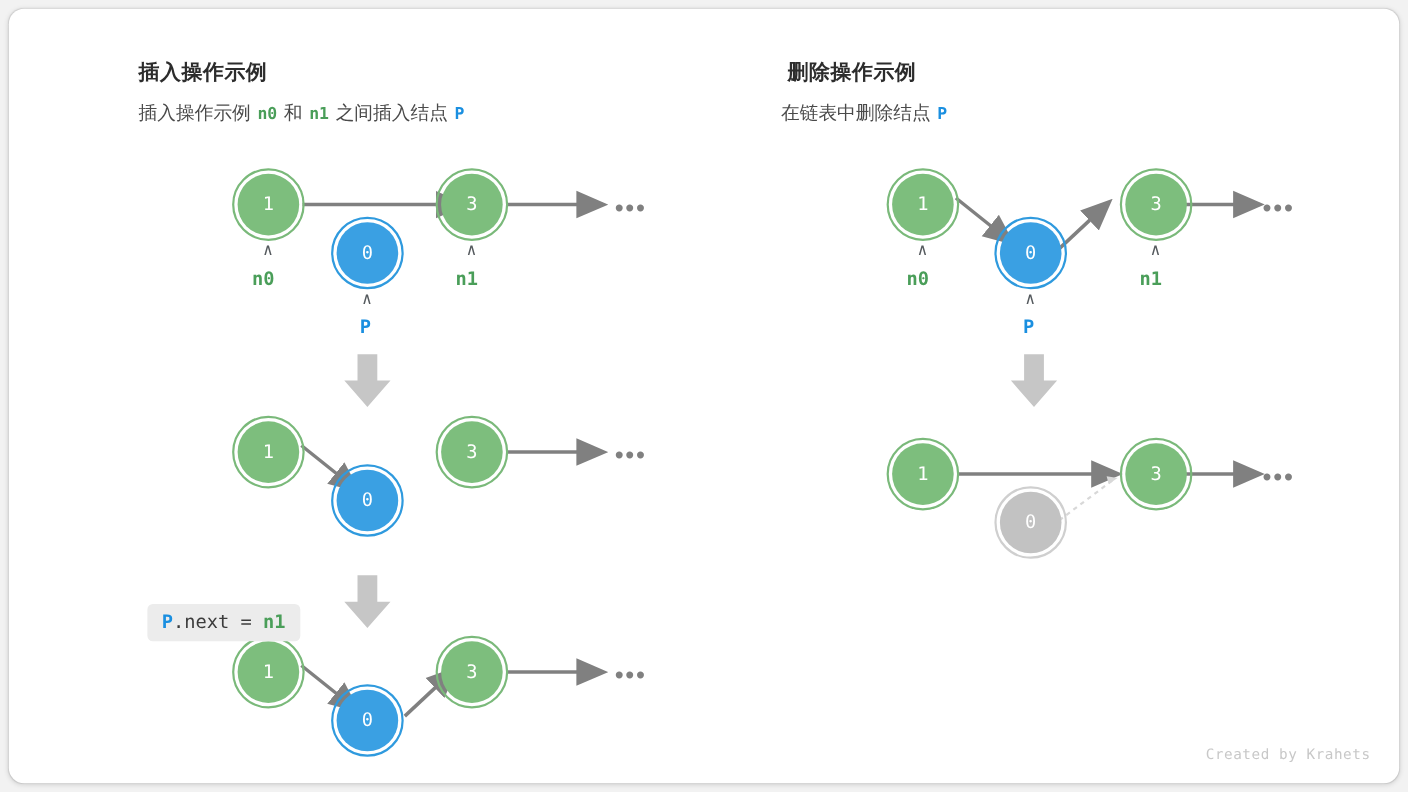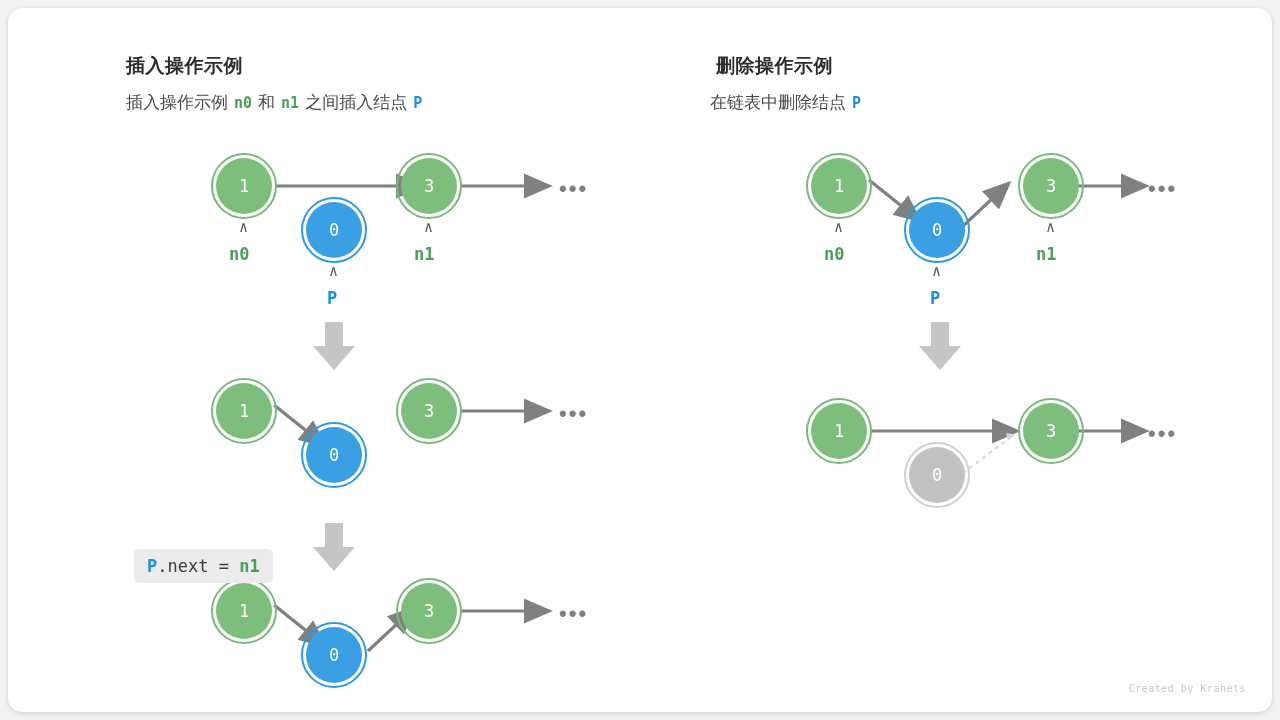--- a/index.html
+++ b/index.html
@@ -127,21 +127,21 @@
   .chip .g { color: #4a9e59; font-weight: bold; }
   .chip .b { color: #1a8fe0; font-weight: bold; }
 
   .downarrow { position: absolute; z-index: 5; }
 
   .credit {
     position: absolute;
     right: 26px;
     bottom: 18px;
     font-family: "DejaVu Sans Mono", monospace;
-    font-size: 10px;
+    font-size: 13px;
     color: #c8c8c8;
     letter-spacing: 0.5px;
     white-space: nowrap;
   }
 </style>
 </head>
 <body>
 
 <div id="root">
  <div class="card">

